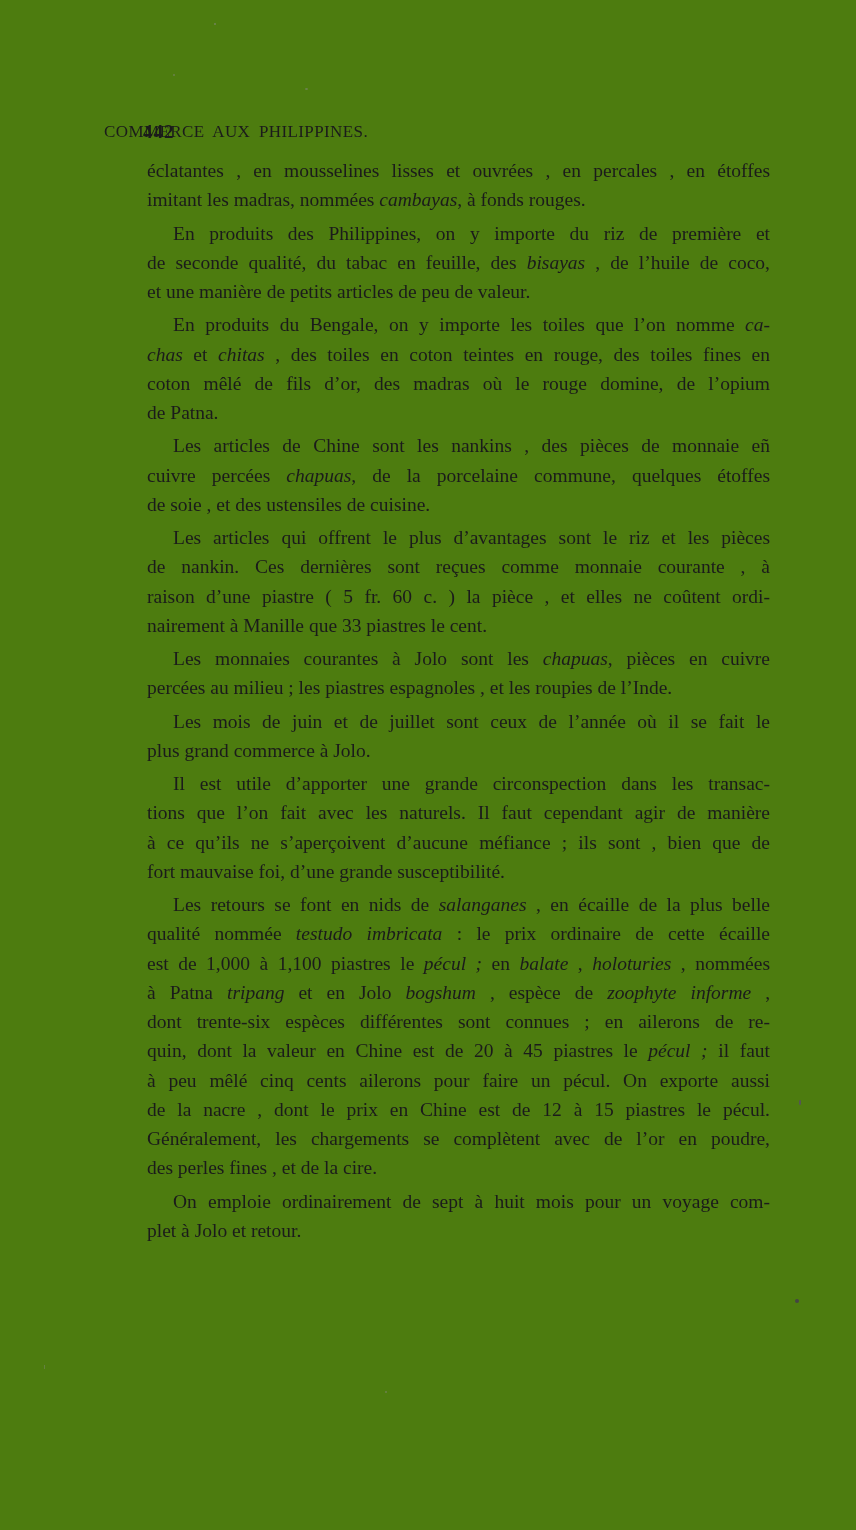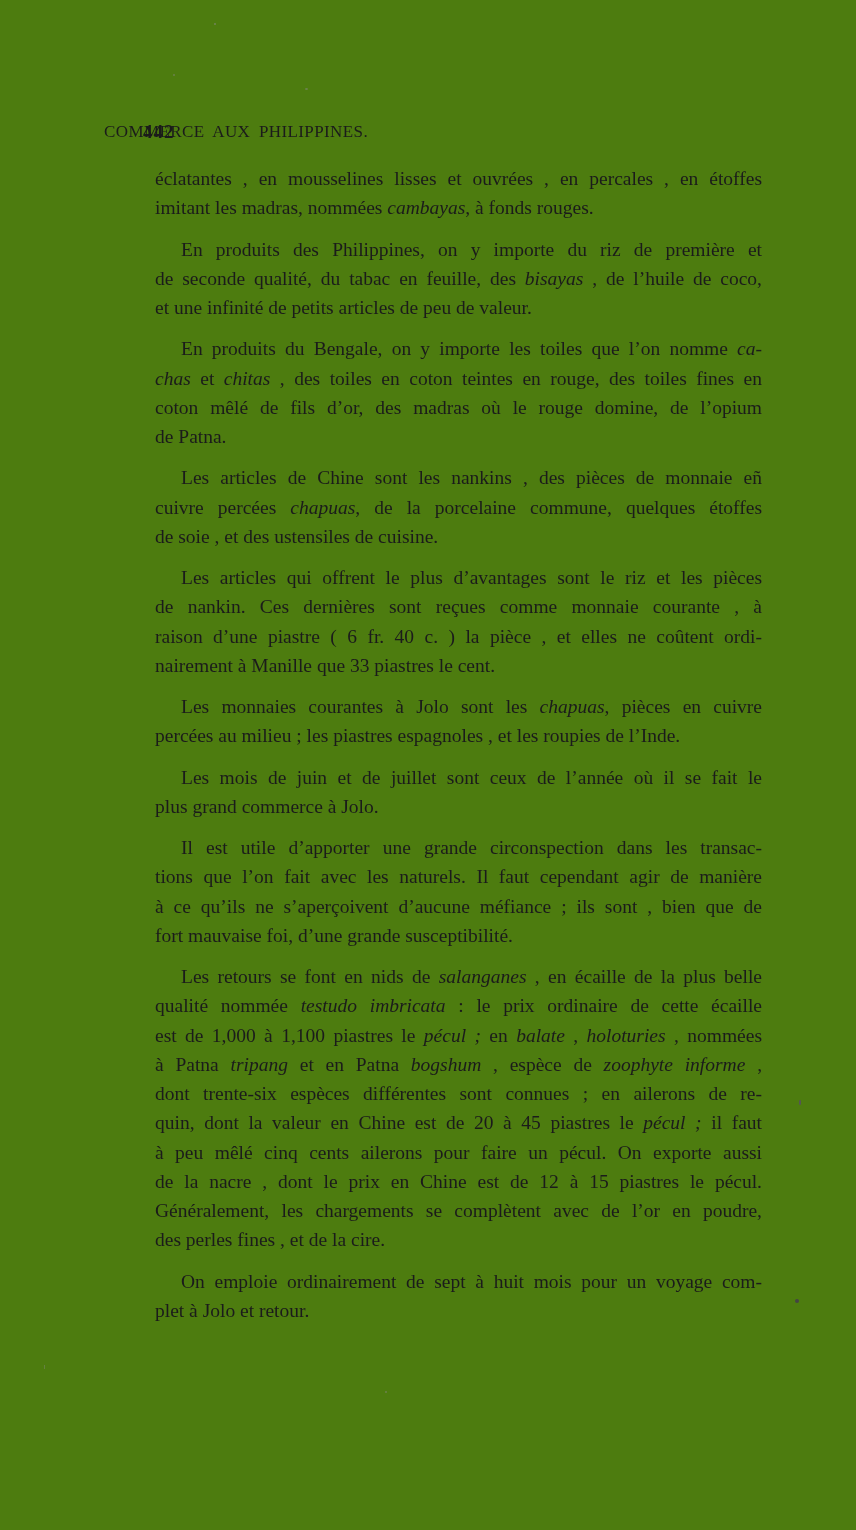--- a/index.html
+++ b/index.html
@@ -48,21 +48,21 @@
     white-space: nowrap;
   }
   .text-block {
     position: absolute;
     left: 143px;
     top: 152px;
     width: 631px;
     font-size: 19.5px;
     line-height: 29.25px;
   }
-  .para { margin: 12px; }
+  .para { margin: 4px; }
   .line {
     text-align: justify;
     text-align-last: left;
   }
   .line.just { text-align-last: justify; }
   .line.ind { text-indent: 26px; }
   em { }
   .speck {
     position: absolute;
     border-radius: 50%;
@@ -80,58 +80,58 @@
   </div>
 
   <div class="text-block">
       <div class="para">
         <div class="line just"><span>éclatantes , en mousselines lisses et ouvrées , en percales , en étoffes</span></div>
         <div class="line"><span>imitant les madras, nommées </span><em>cambayas</em><span>, à fonds rouges.</span></div>
       </div>
       <div class="para">
         <div class="line just ind"><span>En produits des Philippines, on y importe du riz de première et</span></div>
         <div class="line just"><span>de seconde qualité, du tabac en feuille, des </span><em>bisayas</em><span> , de l’huile de coco,</span></div>
-        <div class="line"><span>et une infinité de petits articles de peu de valeur.</span></div>
+        <div class="line"><span>et une manière de petits articles de peu de valeur.</span></div>
       </div>
       <div class="para">
         <div class="line just ind"><span>En produits du Bengale, on y importe les toiles que l’on nomme </span><em>ca-</em></div>
         <div class="line just"><em>chas</em><span> et </span><em>chitas</em><span> , des toiles en coton teintes en rouge, des toiles fines en</span></div>
         <div class="line just"><span>coton mêlé de fils d’or, des madras où le rouge domine, de l’opium</span></div>
         <div class="line"><span>de Patna.</span></div>
       </div>
       <div class="para">
         <div class="line just ind"><span>Les articles de Chine sont les nankins , des pièces de monnaie eñ</span></div>
         <div class="line just"><span>cuivre percées </span><em>chapuas</em><span>, de la porcelaine commune, quelques étoffes</span></div>
         <div class="line"><span>de soie , et des ustensiles de cuisine.</span></div>
       </div>
       <div class="para">
         <div class="line just ind"><span>Les articles qui offrent le plus d’avantages sont le riz et les pièces</span></div>
         <div class="line just"><span>de nankin. Ces dernières sont reçues comme monnaie courante , à</span></div>
-        <div class="line just"><span>raison d’une piastre ( 6 fr. 40 c. ) la pièce , et elles ne coûtent ordi-</span></div>
+        <div class="line just"><span>raison d’une piastre ( 5 fr. 60 c. ) la pièce , et elles ne coûtent ordi-</span></div>
         <div class="line"><span>nairement à Manille que 33 piastres le cent.</span></div>
       </div>
       <div class="para">
         <div class="line just ind"><span>Les monnaies courantes à Jolo sont les </span><em>chapuas</em><span>, pièces en cuivre</span></div>
         <div class="line"><span>percées au milieu ; les piastres espagnoles , et les roupies de l’Inde.</span></div>
       </div>
       <div class="para">
         <div class="line just ind"><span>Les mois de juin et de juillet sont ceux de l’année où il se fait le</span></div>
         <div class="line"><span>plus grand commerce à Jolo.</span></div>
       </div>
       <div class="para">
         <div class="line just ind"><span>Il est utile d’apporter une grande circonspection dans les transac-</span></div>
         <div class="line just"><span>tions que l’on fait avec les naturels. Il faut cependant agir de manière</span></div>
         <div class="line just"><span>à ce qu’ils ne s’aperçoivent d’aucune méfiance ; ils sont , bien que de</span></div>
         <div class="line"><span>fort mauvaise foi, d’une grande susceptibilité.</span></div>
       </div>
       <div class="para">
         <div class="line just ind"><span>Les retours se font en nids de </span><em>salanganes</em><span> , en écaille de la plus belle</span></div>
         <div class="line just"><span>qualité nommée </span><em>testudo imbricata</em><span> : le prix ordinaire de cette écaille</span></div>
         <div class="line just"><span>est de 1,000 à 1,100 piastres le </span><em>pécul ;</em><span> en </span><em>balate</em><span> , </span><em>holoturies</em><span> , nommées</span></div>
-        <div class="line just"><span>à Patna </span><em>tripang</em><span> et en Patna </span><em>bogshum</em><span> , espèce de </span><em>zoophyte informe</em><span> ,</span></div>
+        <div class="line just"><span>à Patna </span><em>tripang</em><span> et en Jolo </span><em>bogshum</em><span> , espèce de </span><em>zoophyte informe</em><span> ,</span></div>
         <div class="line just"><span>dont trente-six espèces différentes sont connues ; en ailerons de re-</span></div>
         <div class="line just"><span>quin, dont la valeur en Chine est de 20 à 45 piastres le </span><em>pécul ;</em><span> il faut</span></div>
         <div class="line just"><span>à peu mêlé cinq cents ailerons pour faire un pécul. On exporte aussi</span></div>
         <div class="line just"><span>de la nacre , dont le prix en Chine est de 12 à 15 piastres le pécul.</span></div>
         <div class="line just"><span>Généralement, les chargements se complètent avec de l’or en poudre,</span></div>
         <div class="line"><span>des perles fines , et de la cire.</span></div>
       </div>
       <div class="para">
         <div class="line just ind"><span>On emploie ordinairement de sept à huit mois pour un voyage com-</span></div>
         <div class="line"><span>plet à Jolo et retour.</span></div>

